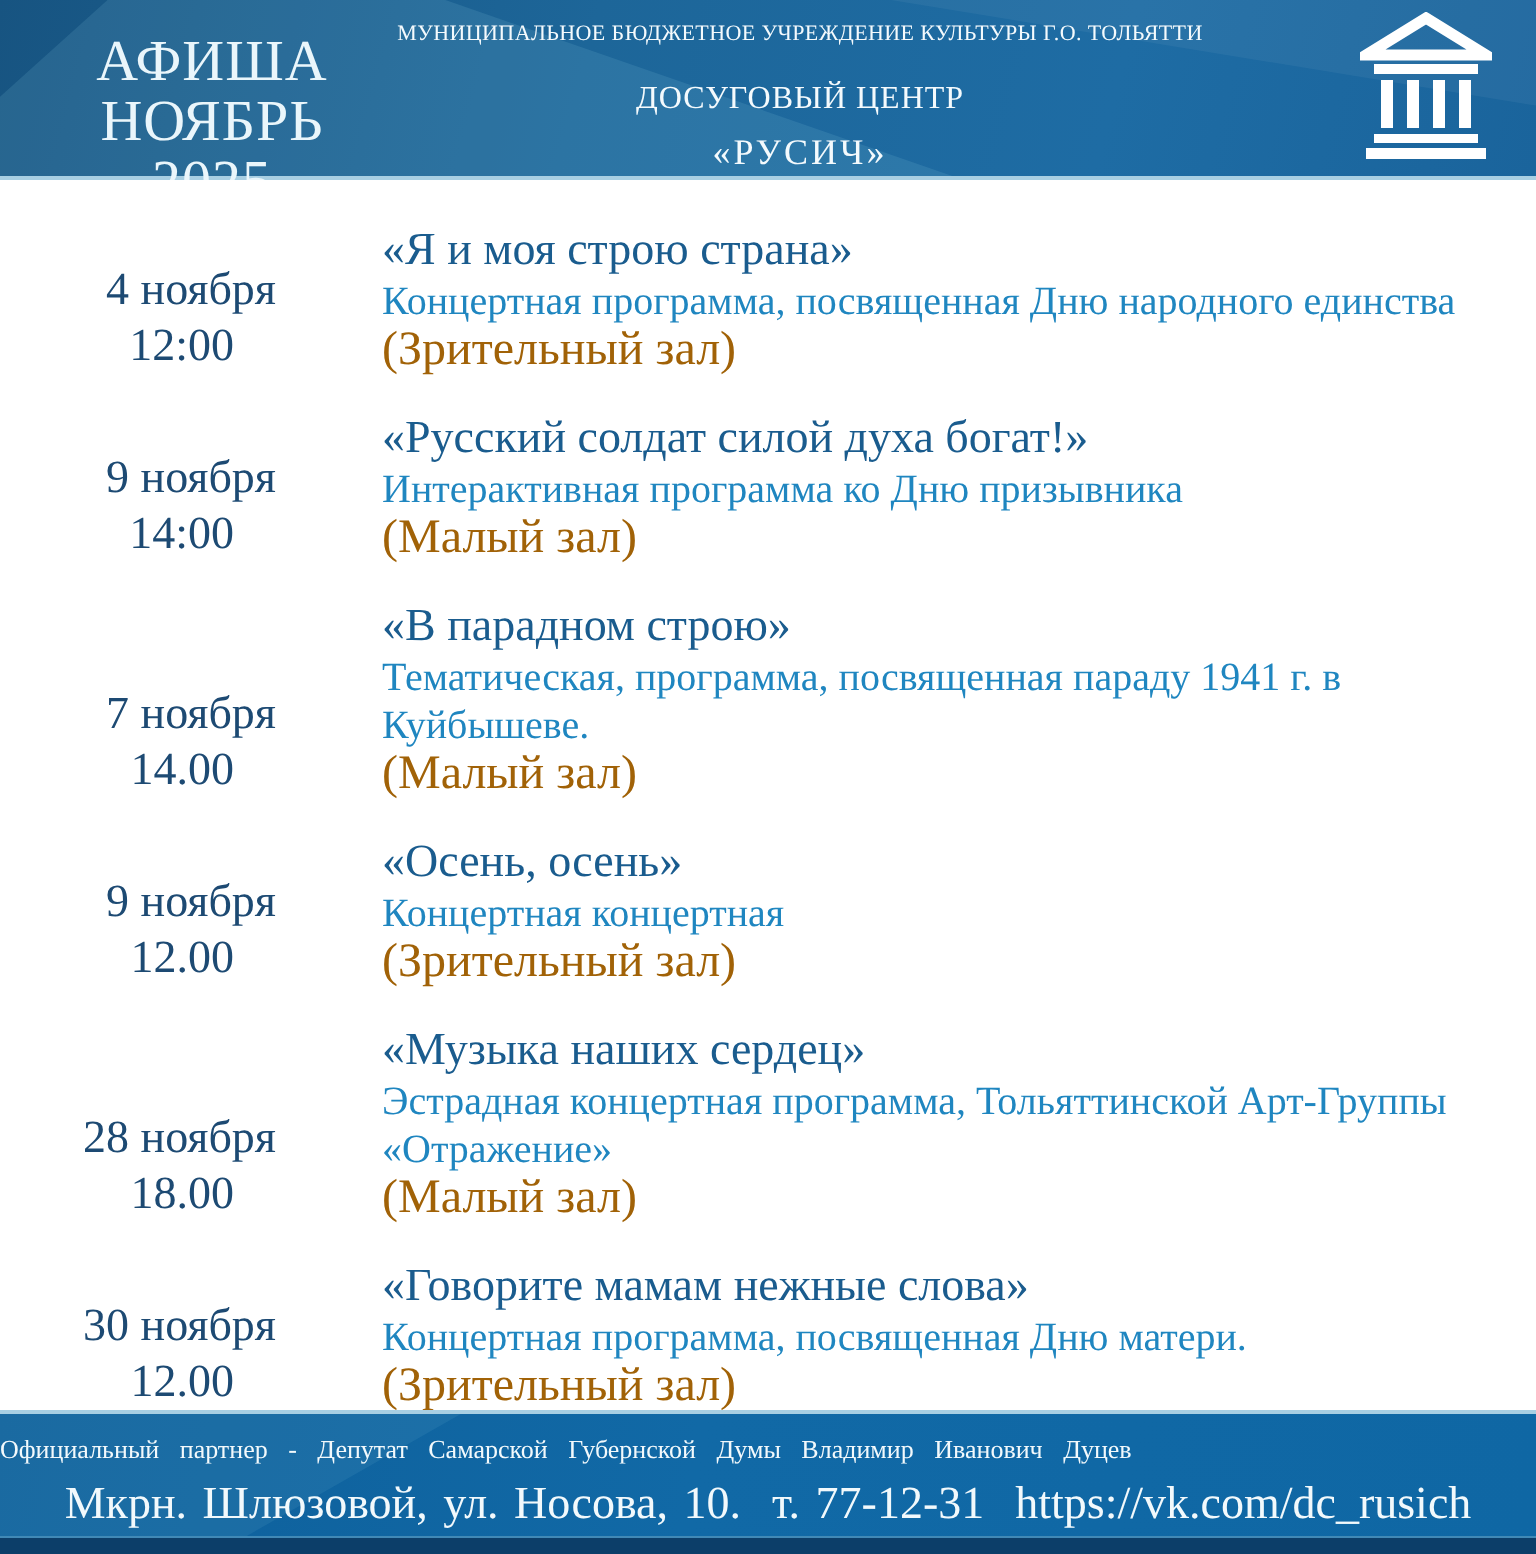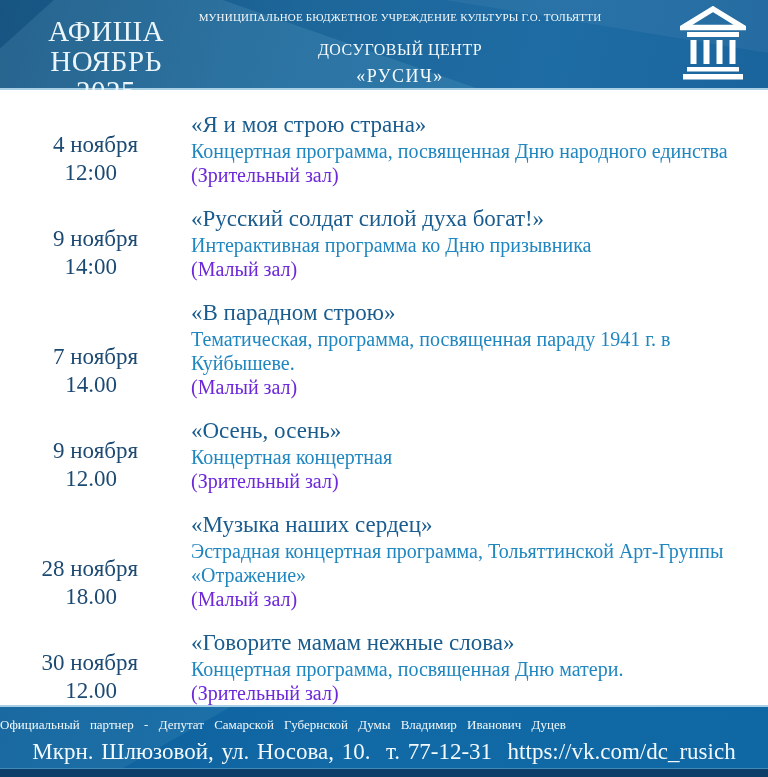--- a/index.html
+++ b/index.html
@@ -33,21 +33,21 @@
   .header-icon { position:absolute; right:22px; top:6px; width:66px; height:76px; }
 
   
   .main { position:absolute; top:90px; left:0; width:768px; bottom:72px; background:#ffffff; padding-top:21px; box-sizing:border-box; }
   .event { display:flex; align-items:flex-end; margin-bottom:18px;gap:26px; }
   .when { width:123px; margin-left:15px; text-align:right; color:#1d4a73; font-size:23px; line-height:28px; flex:none; }
   .time { padding-right:21px; }
   .what { margin-left:27px; width:565px; }
   .title { color:#1a5c8e; font-size:23px; line-height:28px; }
   .desc  { color:#1f86c0; font-size:20px; line-height:24px; }
-  .venue { color:#6d28d9; font-size:20px; line-height:24px; }
+  .venue { color:#a16207; font-size:24px; line-height:24px; }
 
   
   .footer {
     position:absolute; left:0; bottom:0; width:768px; height:72px; box-sizing:border-box;
     background:linear-gradient(100deg,#0e5f9a 0%,#1169a6 45%,#0f67a4 100%);
     border-top:2px solid #a8cfe3; color:#f2f9fc;
   }
   .footer .facet1 { clip-path:polygon(0 0, 30% 0, 14% 100%, 0 100%); background:rgba(140,205,225,0.10); }
   .partner { position:relative; margin-top:8px; text-align:left; font-size:13px; line-height:20px; word-spacing:7px; }
   .address { position:relative; text-align:center; font-size:23px; line-height:27px; margin-top:3px; word-spacing:2px; white-space:pre-wrap; }

